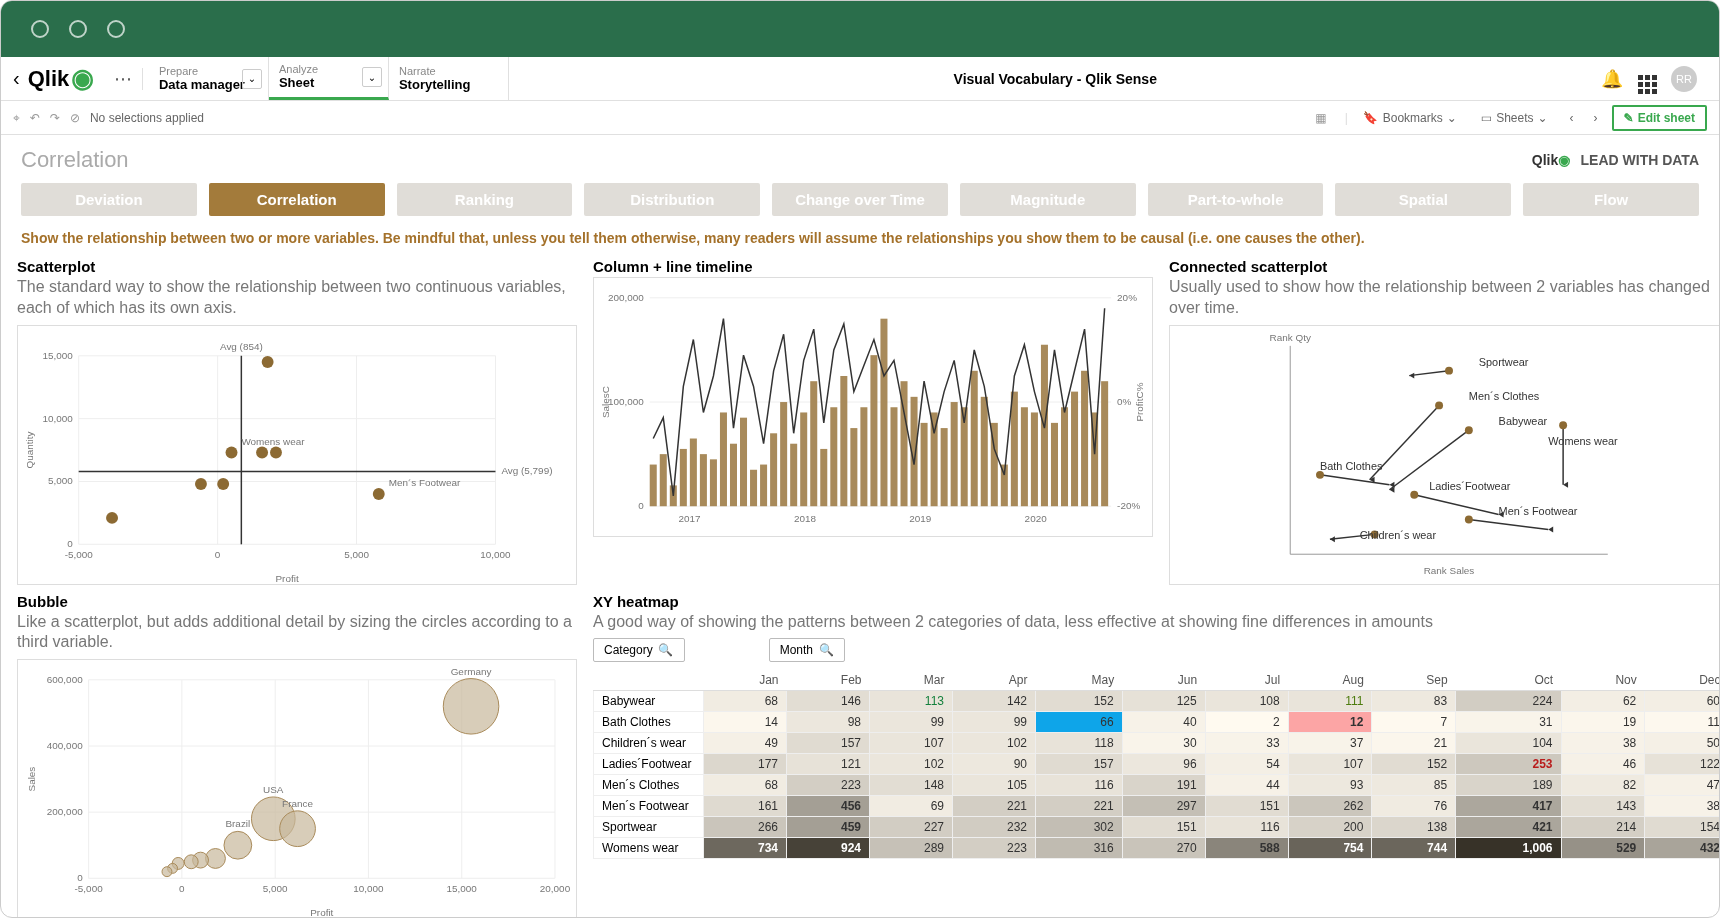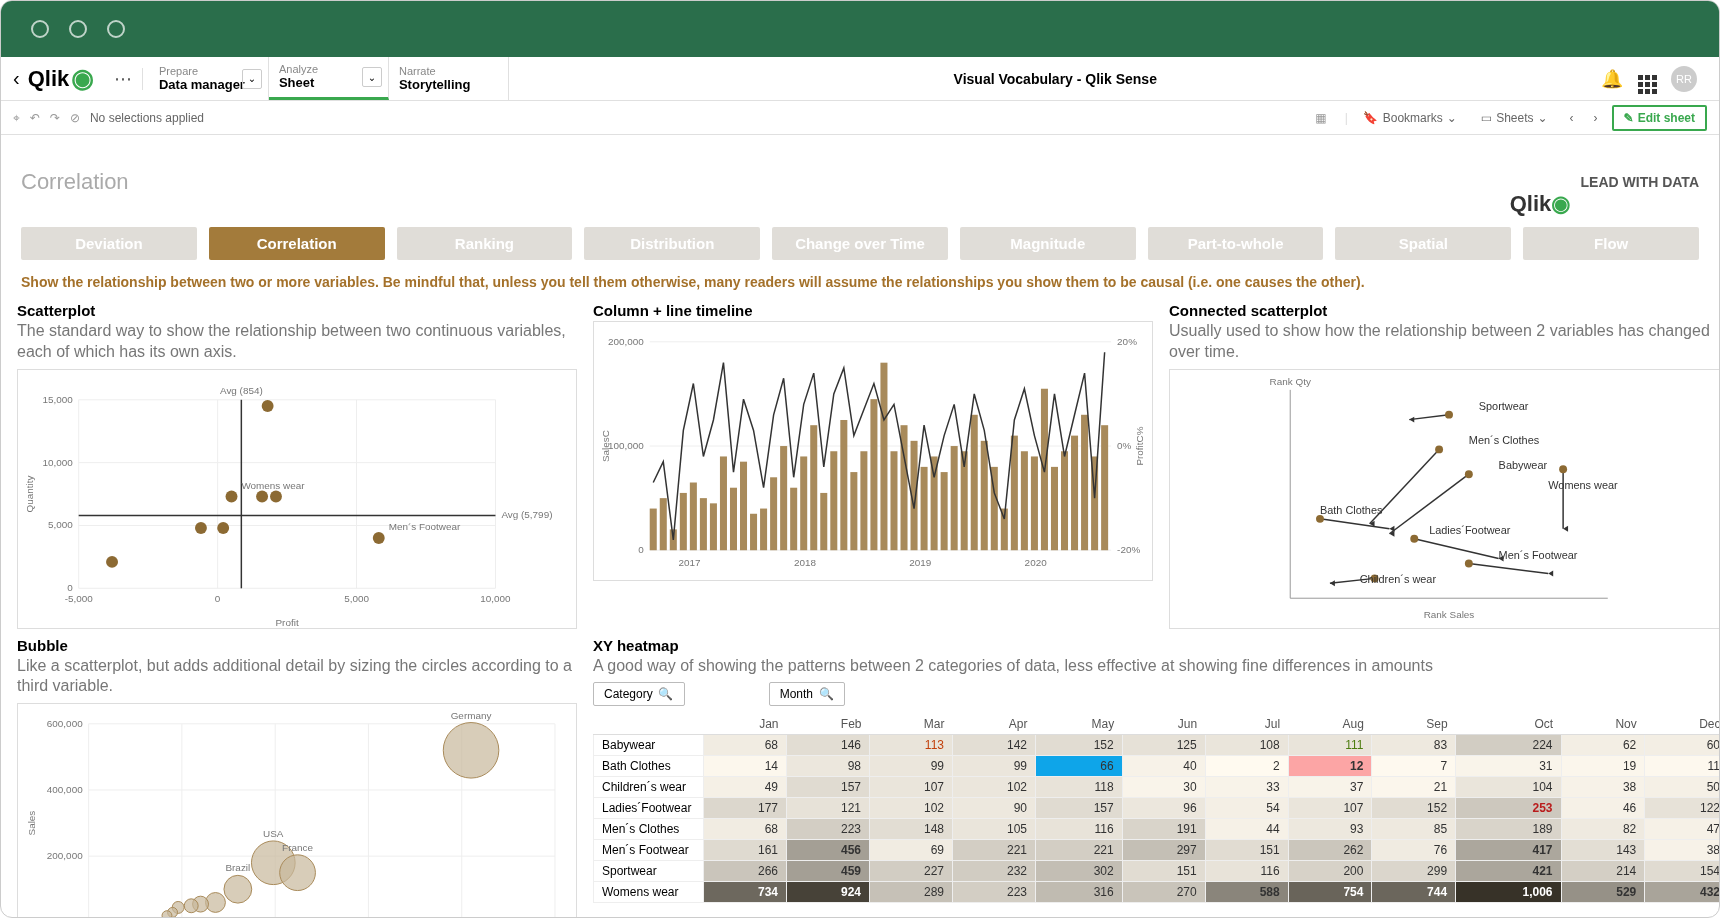--- a/index.html
+++ b/index.html
@@ -122,21 +122,21 @@
     <span class="rbtn">▭ <span>Sheets</span> ⌄</span>
     <span class="arrow">‹</span>
     <span class="arrow">›</span>
     <span class="edit-btn">✎ <span>Edit sheet</span></span>
   </div>
 </div>
 
 <div class="sheet-header">
   <div class="sheet-title">Correlation</div>
   <div class="lead-logo">
-    <span style="font-size:22px; font-weight:700; color:#333;margin-top:44px;">Qlik<span style="color:#39a84e;">◉</span></span>
+    <span style="font-size:14px; font-weight:700; color:#333;">Qlik<span style="color:#39a84e;">◉</span></span>
     <span>LEAD WITH DATA</span>
   </div>
 </div>
 
 <div class="tabs" id="tabs-container">
     <div class="tab">Deviation</div>
     <div class="tab active">Correlation</div>
     <div class="tab">Ranking</div>
     <div class="tab">Distribution</div>
     <div class="tab">Change over Time</div>
@@ -382,21 +382,21 @@
             <th>Aug</th>
             <th>Sep</th>
             <th>Oct</th>
             <th>Nov</th>
             <th>Dec</th>
           </tr>
           <tr>
             <td class="rowh">Babywear</td>
             <td style="background:rgb(241,236,226);color:#333;font-weight:400">68</td>
             <td style="background:rgb(226,221,211);color:#333;font-weight:400">146</td>
-            <td style="background:rgb(233,228,218);color:#c2410c;font-weight:400">113</td>
+            <td style="background:rgb(233,228,218);color:#15803d;font-weight:400">113</td>
             <td style="background:rgb(227,222,212);color:#333;font-weight:400">142</td>
             <td style="background:rgb(225,220,210);color:#333;font-weight:400">152</td>
             <td style="background:rgb(230,225,215);color:#333;font-weight:400">125</td>
             <td style="background:rgb(234,229,219);color:#333;font-weight:400">108</td>
             <td style="background:rgb(233,228,218);color:#4d7c0f;font-weight:400">111</td>
             <td style="background:rgb(238,233,223);color:#333;font-weight:400">83</td>
             <td style="background:rgb(210,205,195);color:#333;font-weight:400">224</td>
             <td style="background:rgb(243,238,228);color:#333;font-weight:400">62</td>
             <td style="background:rgb(243,238,228);color:#333;font-weight:400">60</td>
           </tr>
@@ -478,21 +478,21 @@
           <tr>
             <td class="rowh">Sportwear</td>
             <td style="background:rgb(202,197,187);color:#333;font-weight:400">266</td>
             <td style="background:rgb(164,159,149);color:#333;font-weight:600">459</td>
             <td style="background:rgb(210,205,195);color:#333;font-weight:400">227</td>
             <td style="background:rgb(209,204,194);color:#333;font-weight:400">232</td>
             <td style="background:rgb(195,190,180);color:#333;font-weight:400">302</td>
             <td style="background:rgb(225,220,210);color:#333;font-weight:400">151</td>
             <td style="background:rgb(232,227,217);color:#333;font-weight:400">116</td>
             <td style="background:rgb(215,210,200);color:#333;font-weight:400">200</td>
-            <td style="background:rgb(219,214,204);color:#333;font-weight:400">299</td>
+            <td style="background:rgb(219,214,204);color:#333;font-weight:400">138</td>
             <td style="background:rgb(171,166,156);color:#333;font-weight:600">421</td>
             <td style="background:rgb(212,207,197);color:#333;font-weight:400">214</td>
             <td style="background:rgb(224,219,209);color:#333;font-weight:400">154</td>
           </tr>
           <tr>
             <td class="rowh">Womens wear</td>
             <td style="background:rgb(109,104,94);color:#fff;font-weight:600">734</td>
             <td style="background:rgb(71,66,56);color:#fff;font-weight:600">924</td>
             <td style="background:rgb(198,193,183);color:#333;font-weight:400">289</td>
             <td style="background:rgb(211,206,196);color:#333;font-weight:400">223</td>

